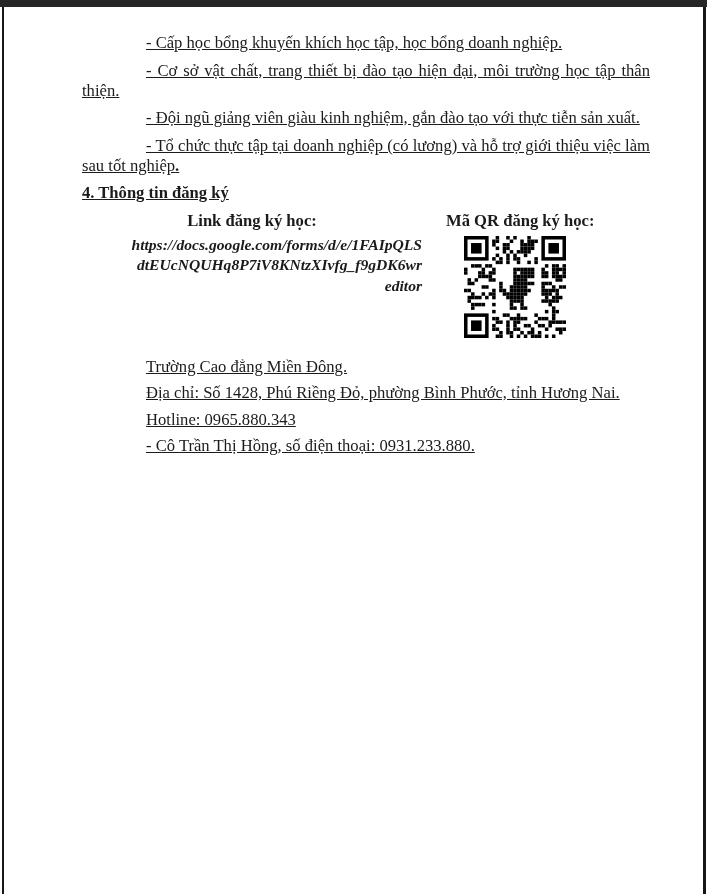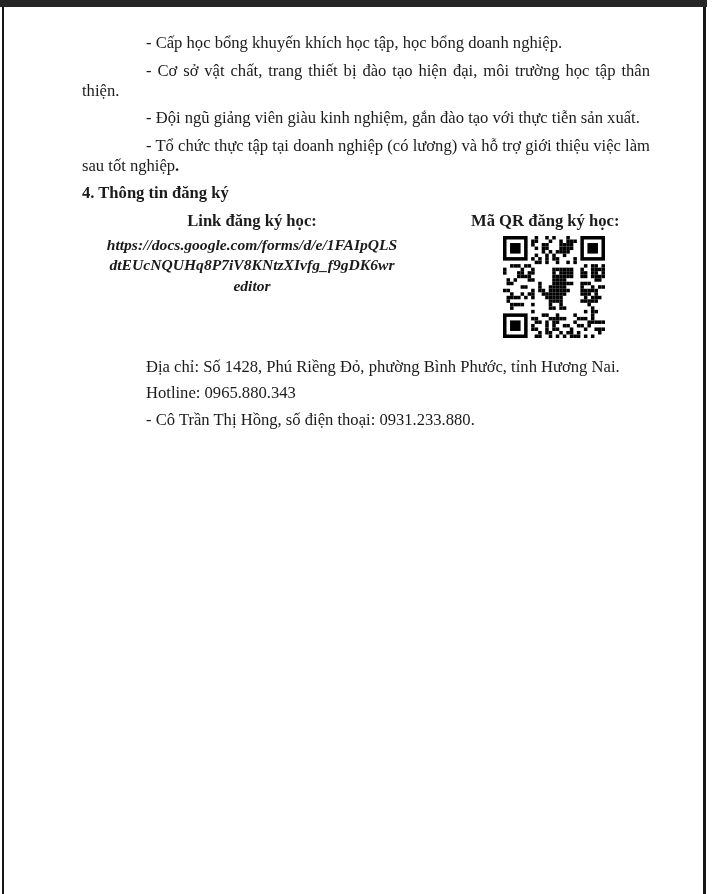--- a/index.html
+++ b/index.html
@@ -10,30 +10,30 @@
     color:#1b1b1b;
     position:relative;
     overflow:hidden;
   }
   .top-bar{position:absolute;top:0;left:0;width:707px;height:7px;background:#262626;}
   .edge-left{position:absolute;top:7px;left:2px;width:2px;height:887px;background:#161616;}
   .edge-right{position:absolute;top:7px;left:703px;width:3px;height:887px;background:#161616;}
 
   .content{position:absolute;top:33px;left:82px;width:568px;}
 
-  p{margin:0 0 7.5px 0;font-size:16.6px;line-height:20px;}
+  p{margin:0 0 7.5px 0;font-size:16.6px;line-height:20px;text-decoration:underline;}
   .bullet{text-indent:64px;text-align:justify;}
   .heading{font-weight:bold;text-indent:0;}
   .bold-dot{font-weight:bold;}
 
-  .reg-row{display:flex;margin-top:0;margin-bottom:15px;gap:25px;}
+  .reg-row{display:flex;margin-top:0;margin-bottom:15px;}
   .link-col{width:340px;text-align:center;}
   .link-label{font-weight:bold;font-size:16.6px;line-height:20px;margin-bottom:4px;}
-  .url-block{font-weight:bold;font-style:italic;font-size:15.6px;line-height:20.5px;}
-  .qr-col{margin-left:24px;text-align:center;}
+  .url-block{font-weight:bold;font-style:italic;font-size:15.6px;line-height:20.5px;text-align:right;}
+  .qr-col{margin-left:24px;}
   .qr-label{font-weight:bold;font-size:16.6px;line-height:20px;margin-bottom:5px;}
   .qr-box{margin-left:18px;width:102px;height:102px;}
 
   .s5 p{margin-left:64px;margin-bottom:6.5px;}
   .website-span{display:inline-block;width:215px;}
 </style>
 </head>
 <body>
 
 <div class="top-bar"></div>
@@ -341,18 +341,19 @@
           <rect x="56" y="66.5" width="3.5" height="3.5" fill="#000000"></rect>
           <rect x="45.5" y="70" width="3.5" height="3.5" fill="#000000"></rect>
           <rect x="49" y="70" width="3.5" height="3.5" fill="#000000"></rect>
           <rect x="56" y="70" width="3.5" height="3.5" fill="#000000"></rect>
           <rect x="59.5" y="70" width="3.5" height="3.5" fill="#000000"></rect>
         </svg>
     </div>
   </div>
 
   <div class="s5">
+    <p>Trường Cao đẳng Miền Đông.</p>
     <p>Địa chỉ: Số 1428, Phú Riềng Đỏ, phường Bình Phước, tỉnh Hương Nai.</p>
     <p>Hotline: 0965.880.343</p>
     <p>- Cô Trần Thị Hồng, số điện thoại: 0931.233.880.</p>
   </div>
 
 </div>
 
 </body></html>

